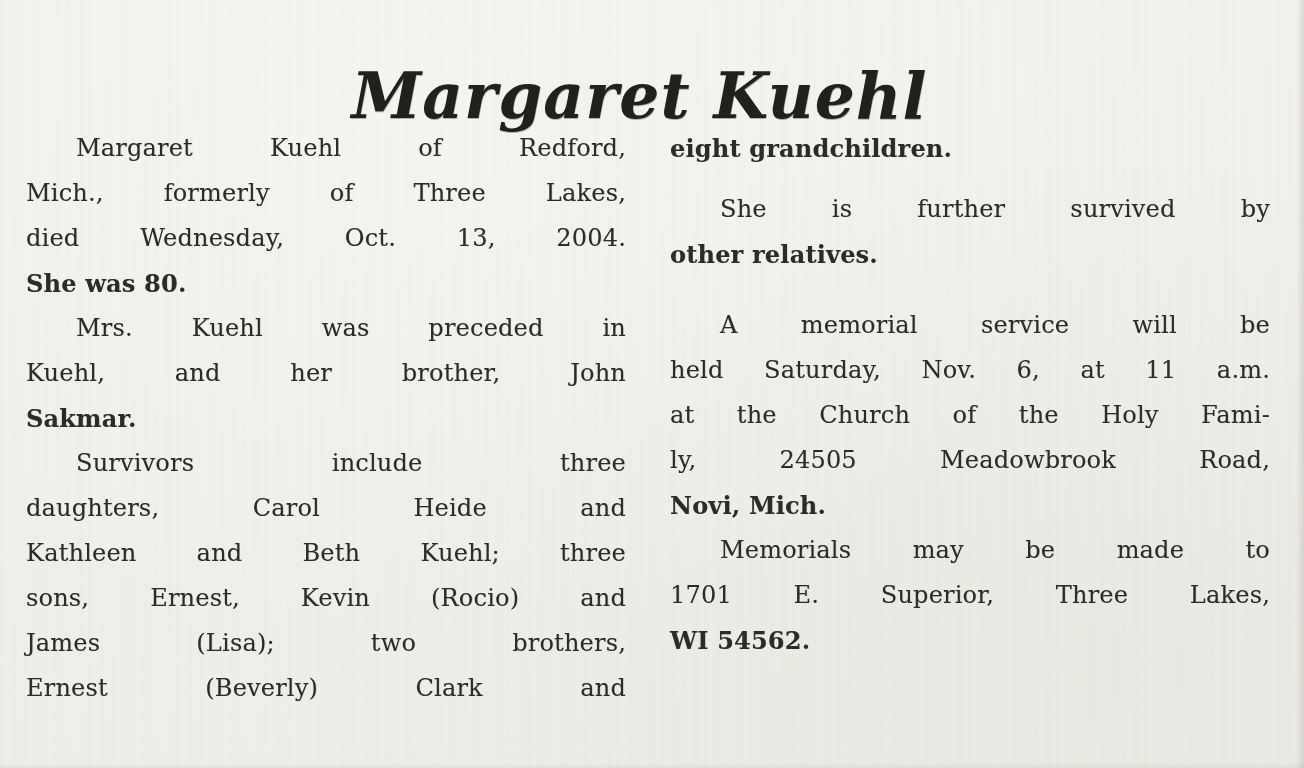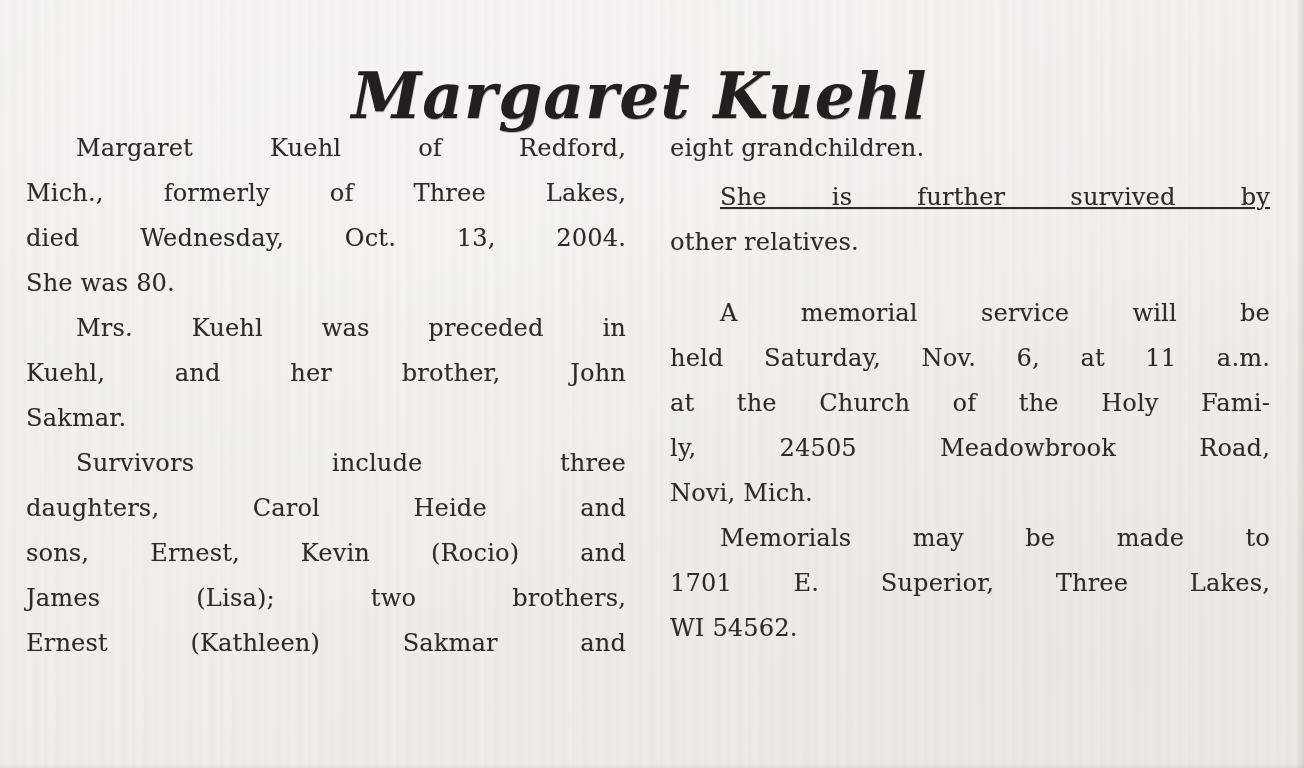--- a/index.html
+++ b/index.html
@@ -68,47 +68,49 @@
   .line {
     line-height: 45px;
     height: 45px;
     white-space: nowrap;
     text-align: justify;
     text-align-last: justify;
     text-shadow: 0.4px 0.4px 0.5px rgba(70,60,50,0.28);
   }
   .line.end {
     text-align-last: left;
+    font-weight: bold;
   }
   .line.indent {
     text-indent: 50px;
   }
-  .line.gap-sm { margin-top: 4px; text-decoration: underline; }
+  .line.gap-sm { margin-top: 16px; }
   .line.gap-md { margin-top: 26px; }
 </style>
 </head>
 <body>
 
 <div class="page">
 
   <h1 class="headline">Margaret Kuehl</h1>
 
   <div class="col col-left">
     <div class="line indent">Margaret Kuehl of Redford,</div>
     <div class="line">Mich., formerly of Three Lakes,</div>
     <div class="line">died Wednesday, Oct. 13, 2004.</div>
     <div class="line end">She was 80.</div>
     <div class="line indent">Mrs. Kuehl was preceded in</div>
     <div class="line">Kuehl, and her brother, John</div>
     <div class="line end">Sakmar.</div>
     <div class="line indent">Survivors include three</div>
     <div class="line">daughters, Carol Heide and</div>
+    <div class="line">Kathleen and Beth Kuehl; three</div>
     <div class="line">sons, Ernest, Kevin (Rocio) and</div>
     <div class="line">James (Lisa); two brothers,</div>
-    <div class="line">Ernest (Kathleen) Sakmar and</div>
+    <div class="line">Ernest (Beverly) Clark and</div>
   </div>
 
   <div class="col col-right">
     <div class="line end">eight grandchildren.</div>
     <div class="line indent gap-sm">She is further survived by</div>
     <div class="line end">other relatives.</div>
     <div class="line indent gap-md">A memorial service will be</div>
     <div class="line">held Saturday, Nov. 6, at 11 a.m.</div>
     <div class="line">at the Church of the Holy Fami-</div>
     <div class="line">ly, 24505 Meadowbrook Road,</div>

